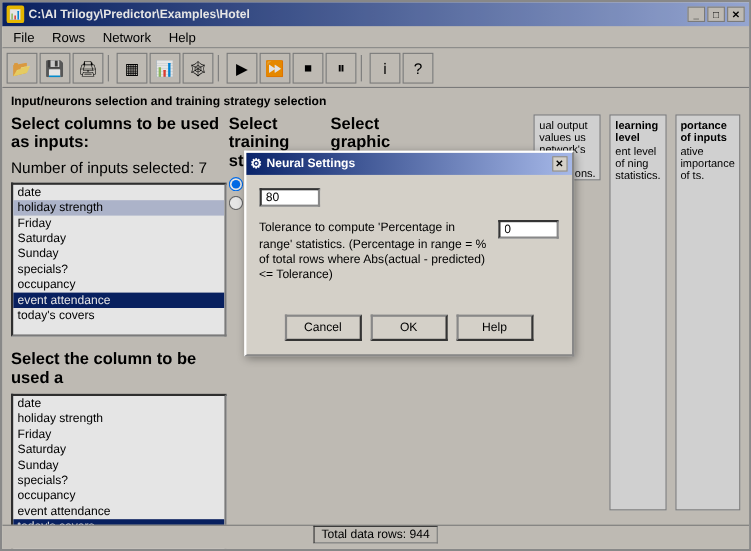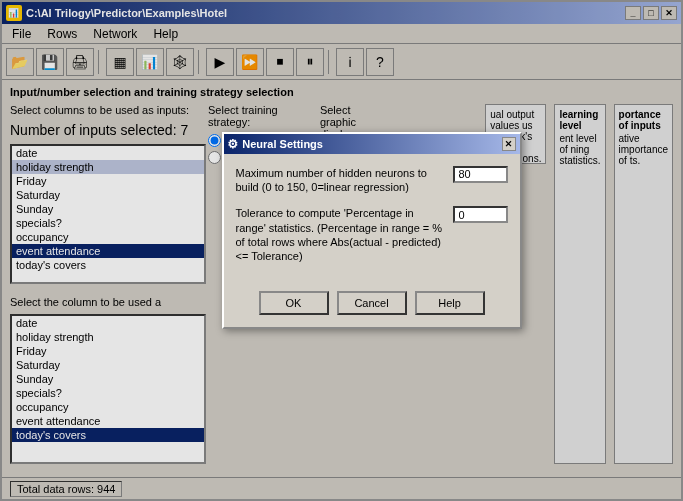--- a/index.html
+++ b/index.html
@@ -110,22 +110,22 @@
 
     
     .left-col {
       width: 190px;
       display: flex;
       flex-direction: column;
       gap: 4px;
     }
 
     .panel-title {
-      font-weight: normal;
-      font-size: 11px;
+      font-weight: bold;
+      font-size: 15px;
       margin-bottom: 2px;
     }
     .count-label {
       font-size: 14px;
       margin-bottom: 2px;
     }
 
     .list-box {
       border: 2px inset #888;
       background: white;
@@ -192,20 +192,21 @@
       left: 0;
       right: 0;
       height: 22px;
       background: #d4d0c8;
       border-top: 1px solid #888;
       display: flex;
       align-items: center;
       padding: 0 8px;
       font-size: 11px;
       gap: 20px;
+      flex-direction: column;
     }
     .status-section {
       border: 1px inset #888;
       padding: 1px 6px;
       background: #d4d0c8;
     }
 
     
     .modal-overlay {
       position: absolute;
@@ -333,21 +334,21 @@
     <div class="toolbar-btn" title="Run">▶</div>
     <div class="toolbar-btn" title="Step">⏩</div>
     <div class="toolbar-btn" title="Stop">⏹</div>
     <div class="toolbar-btn" title="Pause">⏸</div>
     <div class="toolbar-separator"></div>
     <div class="toolbar-btn" title="Info">ℹ</div>
     <div class="toolbar-btn" title="Help">?</div>
   </div>
 
   <div style="padding: 6px 8px; height: 390px; position:relative;">
-    <div class="section-title">Input/number selection and training strategy selection</div>
+    <div class="section-title">Input/neurons selection and training strategy selection</div>
 
     <div style="display:flex; gap:8px; height: 360px;">
 
       <div class="left-col">
         <div class="panel-title">Select columns to be used as inputs:</div>
         <div class="count-label">Number of inputs selected: 7</div>
         <div class="list-box" style="height:140px; flex: none;">
           <div class="list-item">date</div>
           <div class="list-item selected-light">holiday strength</div>
           <div class="list-item">Friday</div>
@@ -422,33 +423,32 @@
         <div style="display:flex; align-items:center;">
           <span class="dialog-title-icon">⚙</span>
           <span>Neural Settings</span>
         </div>
         <div class="dialog-close-btn">✕</div>
       </div>
 
       <div class="dialog-body">
 
         <div class="dialog-row">
-          <span class="dialog-label">Maximum number of hidden neurons to build (0 to 150, 0=linear regression)</span>
           <input class="dialog-input" type="text" value="80" style="">
         </div>
 
         <div class="dialog-row">
           <span class="dialog-label">Tolerance to compute 'Percentage in range' statistics. (Percentage in range = % of total rows where Abs(actual - predicted) &lt;= Tolerance)</span>
           <input class="dialog-input" type="text" value="0" style="">
         </div>
 
       </div>
 
       <div class="dialog-buttons">
+        <button class="dialog-btn">Cancel</button>
         <button class="dialog-btn">OK</button>
-        <button class="dialog-btn">Cancel</button>
         <button class="dialog-btn">Help</button>
       </div>
 
     </div>
   </div>
 
 </div>
 
 </body></html>

